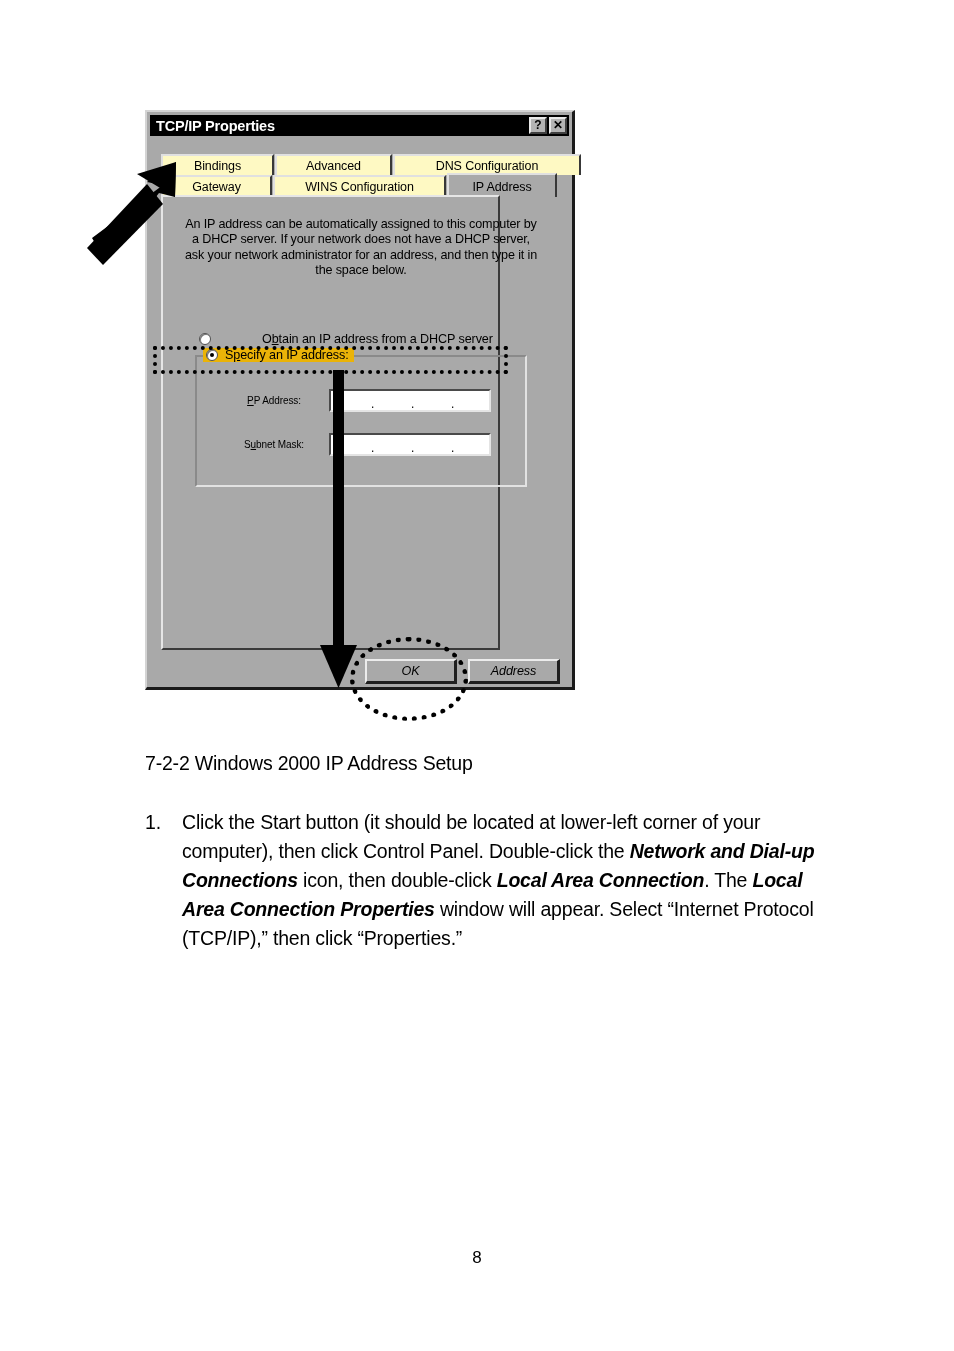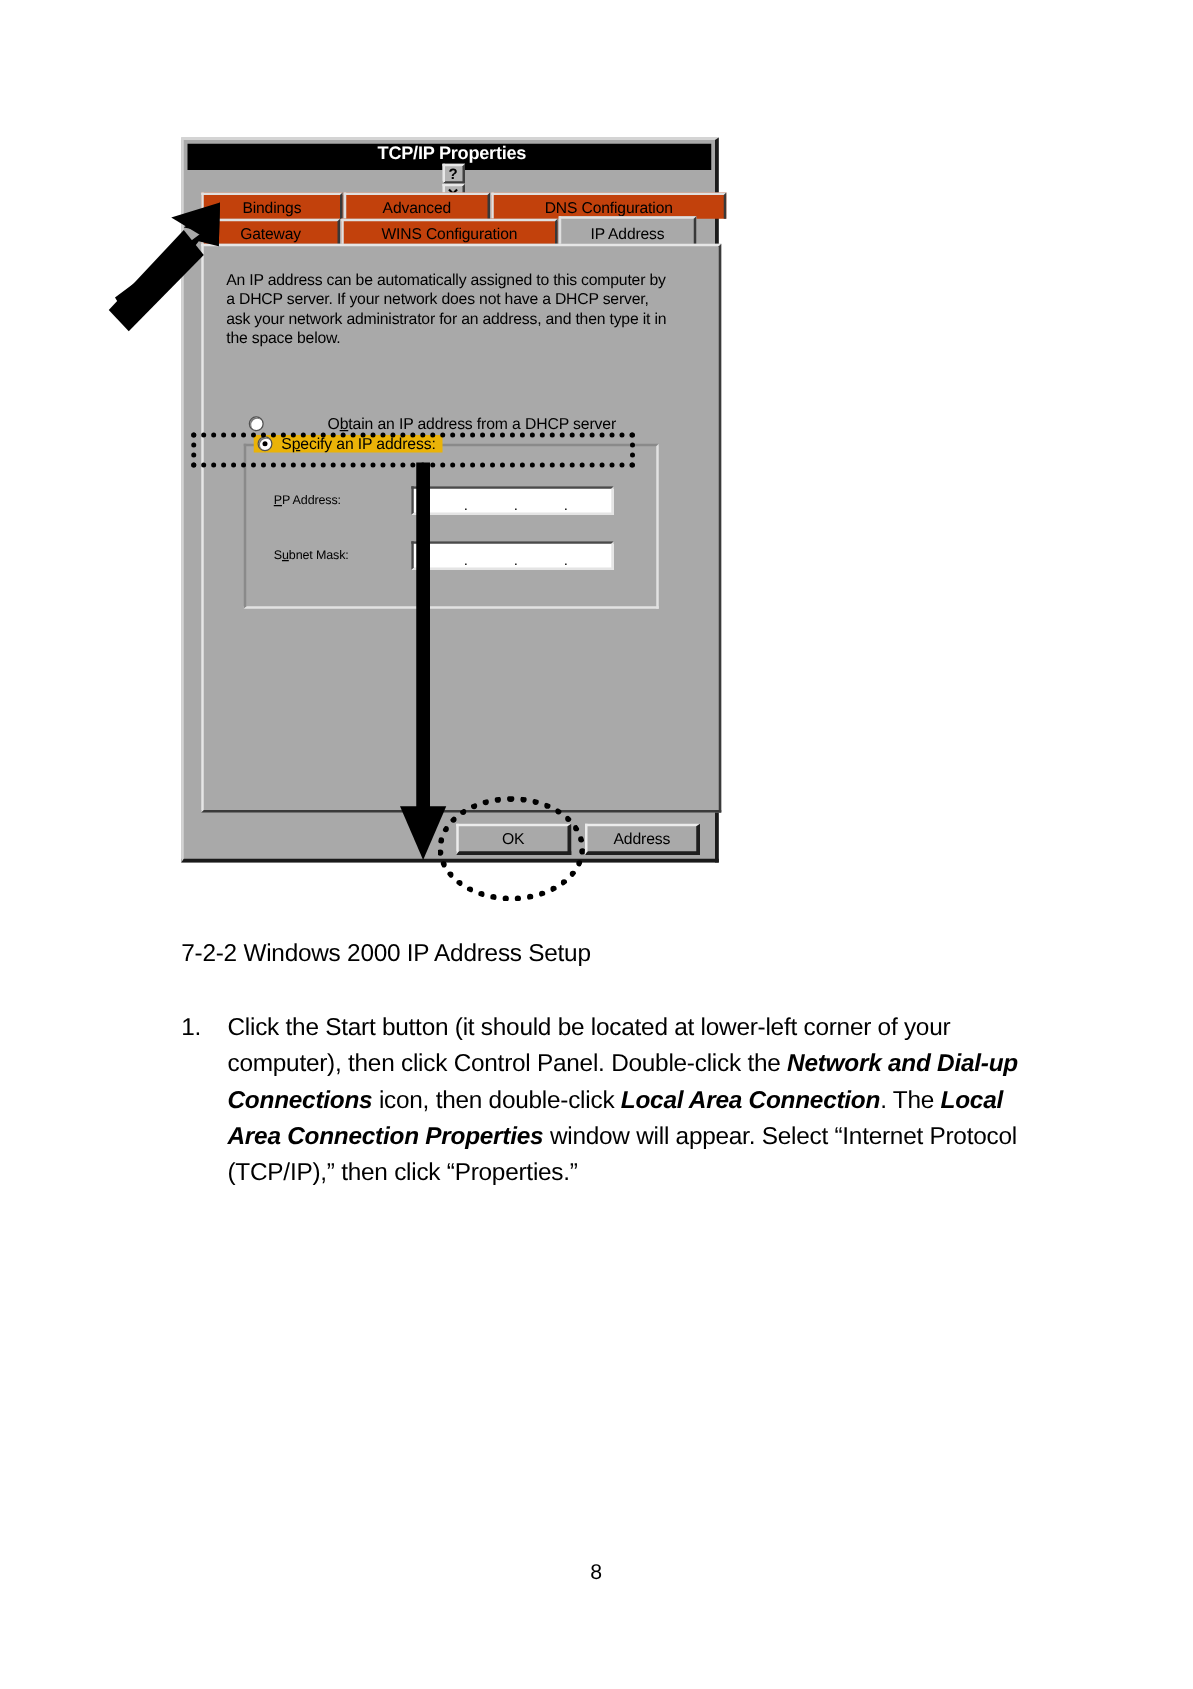--- a/index.html
+++ b/index.html
@@ -43,21 +43,20 @@
     position: absolute;
     left: 3px;
     top: 3px;
     right: 3px;
     height: 21px;
     background: #000000;
     display: flex;
     align-items: center;
     padding: 0 2px 0 6px;
     box-sizing: border-box;
-    flex-direction: column;
   }
   .titlebar-text {
     color: #ffffff;
     font-size: 14.5px;
     font-weight: bold;
     letter-spacing: -0.2px;
     white-space: nowrap;
     flex: 1;
   }
   .title-btn {
@@ -81,21 +80,21 @@
   
   .tabrow {
     position: absolute;
     display: flex;
     height: 21px;
   }
   .tabrow-1 { left: 14px; top: 42px; }
   .tabrow-2 { left: 14px; top: 63px; }
 
   .tab {
-    background: #c2410c;
+    background: #fef9c3;
     border-top: 2px solid #e0e0e0;
     border-left: 2px solid #e0e0e0;
     border-right: 2px solid #383838;
     box-sizing: border-box;
     font-size: 12.5px;
     color: #000;
     display: flex;
     align-items: center;
     justify-content: center;
     white-space: nowrap;
@@ -110,28 +109,29 @@
     margin-top: -2px;
     align-items: flex-end;
     padding-bottom: 3px;
   }
 
   
   .panel {
     position: absolute;
     left: 14px;
     top: 83px;
-    width: 416px;
+    width: 339px;
     height: 455px;
     background: #a9a9a9;
     border-top: 2px solid #e6e6e6;
     border-left: 2px solid #e6e6e6;
     border-right: 2px solid #3a3a3a;
     border-bottom: 2px solid #3a3a3a;
     box-sizing: border-box;
+    text-align: center;
   }
 
   .desc {
     position: absolute;
     left: 18px;
     top: 20px;
     width: 360px;
     font-size: 12.6px;
     line-height: 15.4px;
     color: #000;
@@ -245,20 +245,21 @@
   
   .btnbar {
     position: absolute;
     left: 14px;
     top: 544px;
     width: 399px;
     height: 30px;
     display: flex;
     justify-content: flex-end;
     align-items: center;
+    font-style: italic;
   }
   .btn {
     width: 92px;
     height: 25px;
     background: #a9a9a9;
     border-top: 2px solid #ececec;
     border-left: 2px solid #ececec;
     border-right: 3px solid #1f1f1f;
     border-bottom: 3px solid #1f1f1f;
     box-sizing: border-box;

